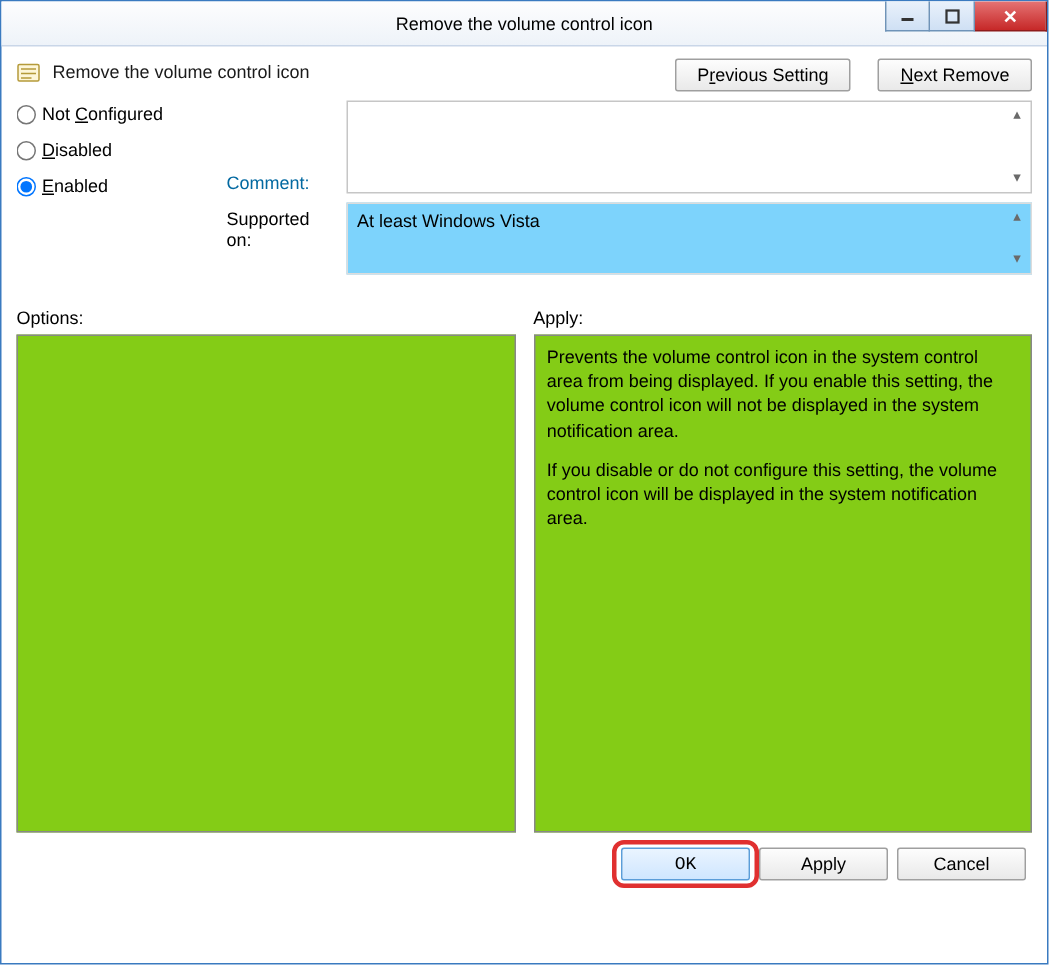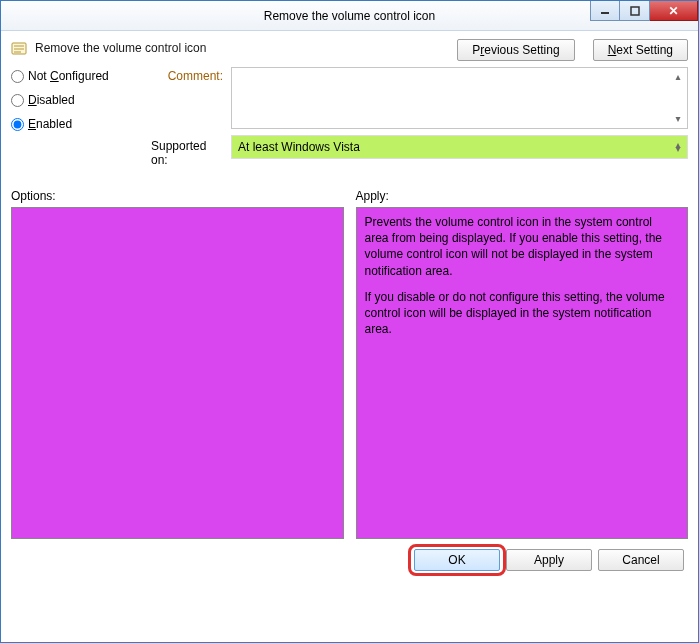--- a/index.html
+++ b/index.html
@@ -104,60 +104,61 @@
   .radio-group { grid-column: 1; grid-row: 1 / span 3; padding-top: 2px;}
   .radio-item {
     display: flex;
     align-items: center;
     gap: 4px;
     margin-bottom: 10px;
     color: #000;
   }
   .radio-item input { margin:0; }
   .lbl-right {
-    text-align: right;
+    text-align: left;
     padding-right: 8px;
     padding-top: 2px;
-    color: #a16207;
+    color: #0369a1;
+    margin-top: 46px;
   }
   .comment-box {
     height: 62px;
     border: 1px solid #c6c6c6;
     background: #fff;
     position: relative;
   }
   .comment-box .scroll-arrow, .supp-box .scroll-arrow {
     position: absolute; right: 2px; width: 14px; height: 14px;
     color: #6a6a6a; font-size: 10px; text-align: center; line-height:14px;
   }
   .comment-box .sa-up { top: 2px; }
   .comment-box .sa-dn { bottom: 2px; }
   .supp-row-lbl { grid-column: 2; padding-right:8px; padding-top:4px;}
   .supp-box {
     grid-column: 3;
-    height: 24px;
-    background: #bef264;
+    height: 48px;
+    background: #7dd3fc;
     border: 1px solid #dcdcdc;
     position: relative;
     padding: 4px 18px 4px 6px;
     color: #000;
   }
   .supp-box .sa-up { top: 2px; }
   .supp-box .sa-dn { bottom: 2px; }
   
   .lower {
     display: grid;
     grid-template-columns: 1fr 1fr;
     gap: 12px;
     margin-top: 16px;
   }
   .pane-label { margin-bottom: 4px; color:#000;}
   .options-pane, .help-pane {
     border: 1px solid #888;
-    background: #d946ef;
+    background: #84cc16;
     height: 332px;
     overflow: hidden;
   }
   .help-pane {
     padding: 6px 8px;
     font-size: 12px;
     line-height: 1.35;
     color: #000;
   }
   .help-pane p { margin: 0 0 10px 0; }
@@ -165,20 +166,21 @@
   .footer {
     display: flex;
     justify-content: flex-end;
     gap: 6px;
     margin-top: 10px;
     padding-right: 4px;
   }
   .ok-highlight {
     position: relative;
     display: inline-block;
+    font-family: Liberation Mono, monospace;
   }
   .ok-highlight::before {
     content: "";
     position: absolute;
     left: -6px; right: -6px; top: -5px; bottom: -5px;
     border: 3px solid #e03030;
     border-radius: 8px;
     pointer-events: none;
   }
   button.ok {
@@ -215,21 +217,21 @@
       <svg viewBox="0 0 16 16">
           <rect x="1" y="2" width="14" height="11" rx="1" fill="#fdf6d9" stroke="#b59a3a"></rect>
           <line x1="3" y1="5" x2="13" y2="5" stroke="#b59a3a"></line>
           <line x1="3" y1="8" x2="13" y2="8" stroke="#b59a3a"></line>
           <line x1="3" y1="11" x2="10" y2="11" stroke="#b59a3a"></line>
         </svg>
     </div>
     <div class="policy-title">Remove the volume control icon</div>
     <div class="nav-buttons">
       <button class="std"><span>P</span><span class="underline">r</span><span>evious Setting</span></button>
-      <button class="std"><span></span><span class="underline">N</span><span>ext Setting</span></button>
+      <button class="std"><span></span><span class="underline">N</span><span>ext Remove</span></button>
     </div>
   </div>
 
   <div class="mid">
     <div class="radio-group">
       <label class="radio-item">
         <input type="radio" name="state" style="">
         <span><span>Not </span><span class="underline">C</span><span>onfigured</span></span>
       </label>
       <label class="radio-item">

